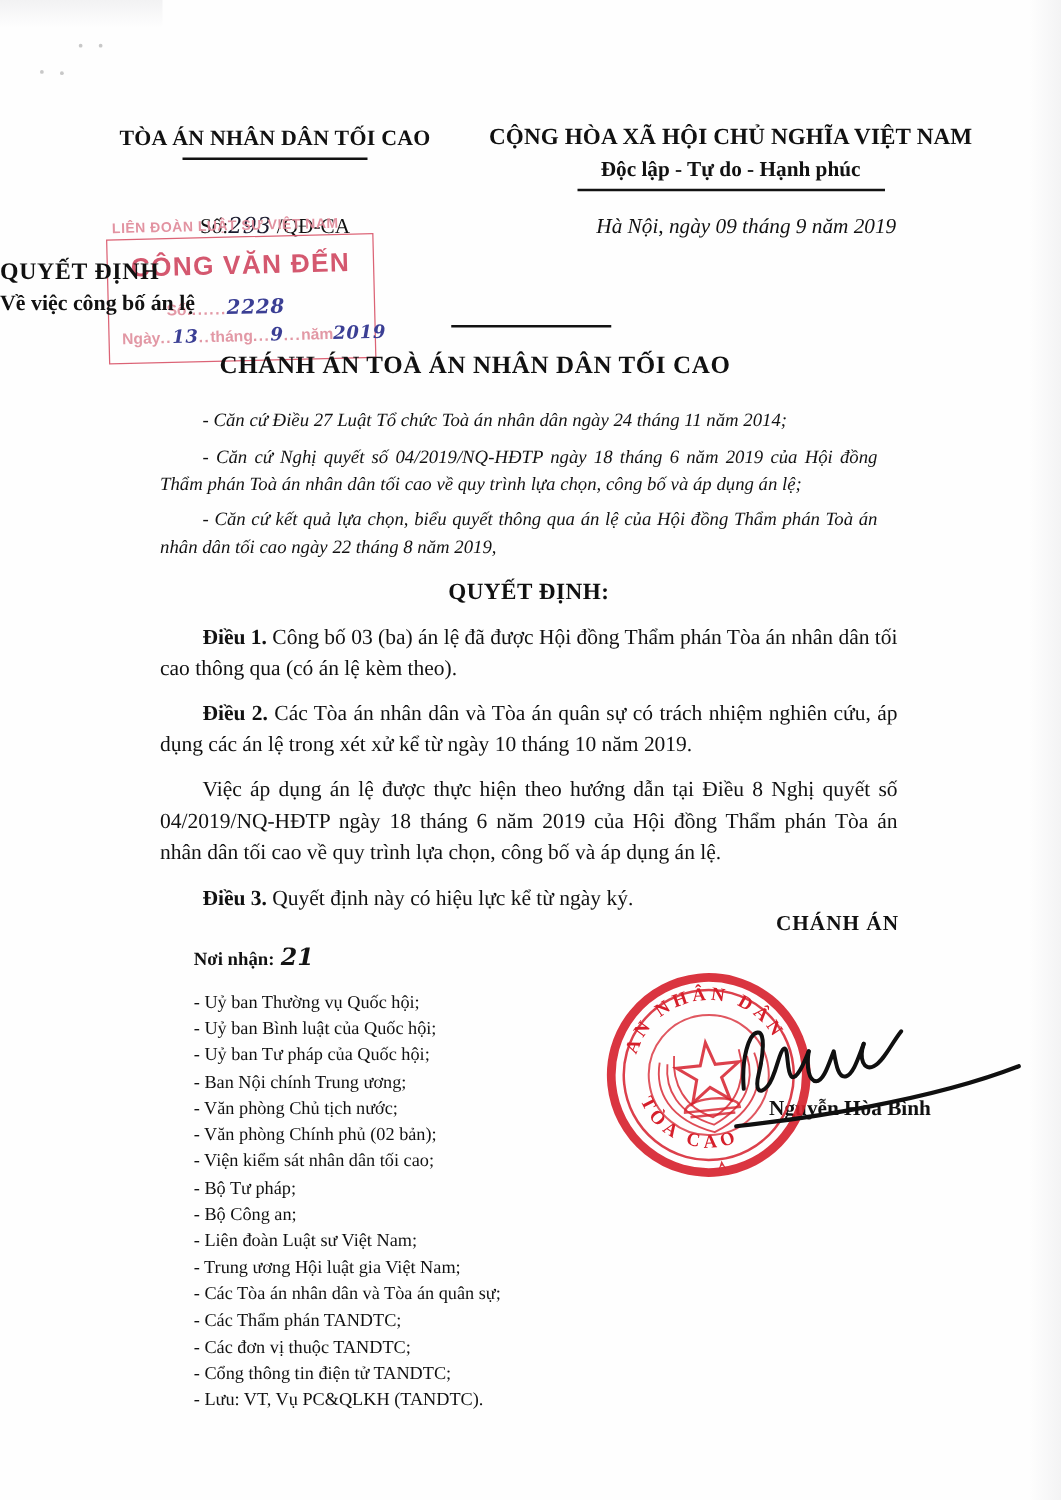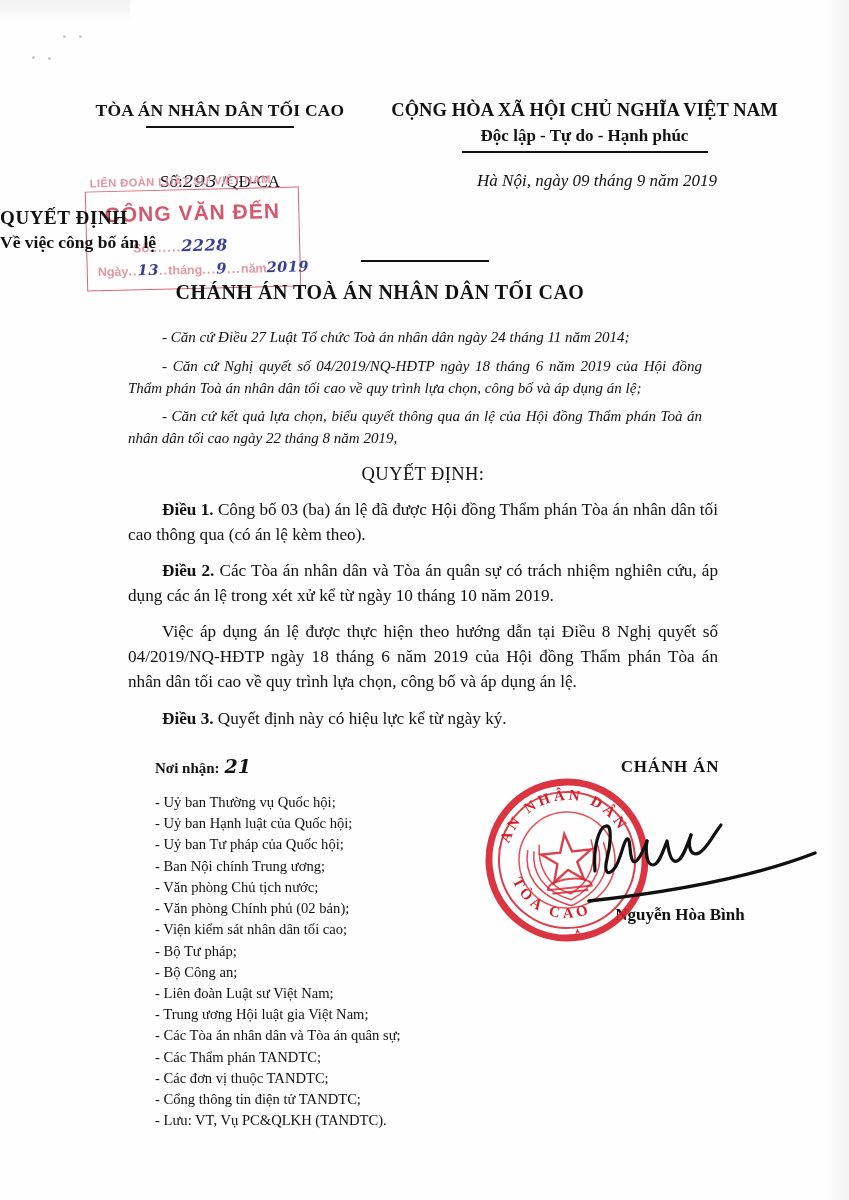--- a/index.html
+++ b/index.html
@@ -190,21 +190,21 @@
   .p-basis {
     font-style: italic;
     font-size: 15px;
     line-height: 1.45;
     text-align: justify;
     text-indent: 34px;
     margin: 0 16px 7px 0;
   }
   .decide-word {
     text-align: center;
-    font-weight: normal;
+    font-weight: bold;
     font-size: 18.5px;
     letter-spacing: .4px;
     margin: 14px 0 12px;
   }
   .p-art {
     font-size: 17.2px;
     line-height: 1.46;
     text-align: justify;
     text-indent: 34px;
     margin: 0 0 11px 0;
@@ -237,21 +237,21 @@
     margin: 0; padding: 0;
   }
   .recv li {
     font-size: 14.6px;
     line-height: 1.455;
     white-space: nowrap;
   }
 
   .signblock {
     position: absolute;
-    left: 530px; top: 757px;
+    left: 530px; top: 729px;
     width: 280px;
     text-align: center;
   }
   .sign-role {
     font-weight: bold;
     font-size: 17px;
     letter-spacing: .8px;
   }
   .sign-name {
     position: absolute;
@@ -332,21 +332,21 @@
     <p class="p-art"><b>Điều 1.</b><span> Công bố 03 (ba) án lệ đã được Hội đồng Thẩm phán Tòa án nhân dân tối cao thông qua (có án lệ kèm theo).</span></p>
     <p class="p-art"><b>Điều 2.</b><span> Các Tòa án nhân dân và Tòa án quân sự có trách nhiệm nghiên cứu, áp dụng các án lệ trong xét xử kể từ ngày 10 tháng 10 năm 2019.</span></p>
     <p class="p-art"><b></b><span>Việc áp dụng án lệ được thực hiện theo hướng dẫn tại Điều 8 Nghị quyết số 04/2019/NQ-HĐTP ngày 18 tháng 6 năm 2019 của Hội đồng Thẩm phán Tòa án nhân dân tối cao về quy trình lựa chọn, công bố và áp dụng án lệ.</span></p>
     <p class="p-art"><b>Điều 3.</b><span> Quyết định này có hiệu lực kể từ ngày ký.</span></p>
   </div>
 
   <div class="recv">
     <div class="recv-head"><span>Nơi nhận:</span><span class="recv-mark">21</span></div>
     <ul>
       <li>- Uỷ ban Thường vụ Quốc hội;</li>
-      <li>- Uỷ ban Hạnh luật của Quốc hội;</li>
+      <li>- Uỷ ban Bình luật của Quốc hội;</li>
       <li>- Uỷ ban Tư pháp của Quốc hội;</li>
       <li>- Ban Nội chính Trung ương;</li>
       <li>- Văn phòng Chủ tịch nước;</li>
       <li>- Văn phòng Chính phủ (02 bản);</li>
       <li>- Viện kiểm sát nhân dân tối cao;</li>
       <li>- Bộ Tư pháp;</li>
       <li>- Bộ Công an;</li>
       <li>- Liên đoàn Luật sư Việt Nam;</li>
       <li>- Trung ương Hội luật gia Việt Nam;</li>
       <li>- Các Tòa án nhân dân và Tòa án quân sự;</li>

